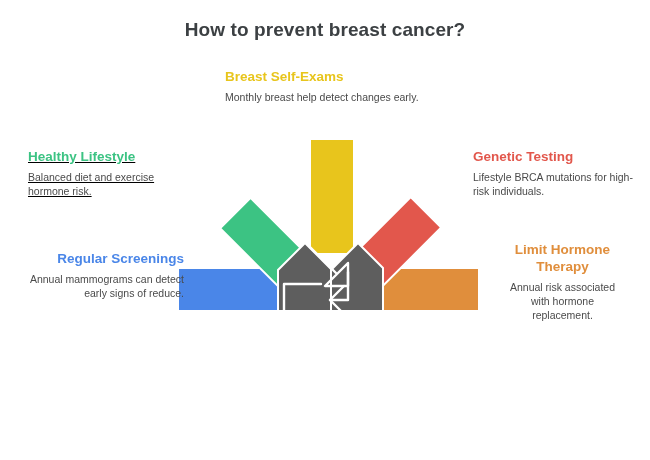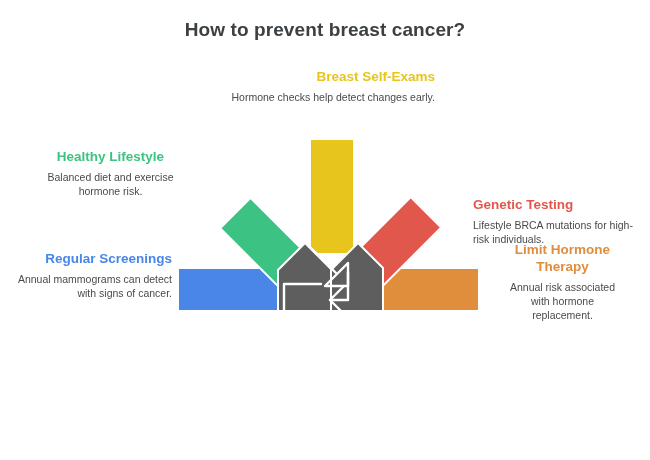--- a/index.html
+++ b/index.html
@@ -55,45 +55,46 @@
     font-size: 10.5px;
     line-height: 14px;
     color: #4a4a4a;
   }
 
   
   #callout-self-exams {
     left: 225px;
     top: 68px;
     width: 210px;
-    text-align: right;
+    text-align: left;
   }
   #callout-self-exams .callout-heading { color: #E8C51C; }
 
   
   #callout-healthy-lifestyle {
     left: 28px;
     top: 148px;
     width: 165px;
-    text-align: center;
+    text-align: left;
+    text-decoration: underline;
   }
   #callout-healthy-lifestyle .callout-heading { color: #3CC383; }
 
   
   #callout-genetic-testing {
     left: 473px;
     top: 148px;
     width: 170px;
     text-align: left;
   }
-  #callout-genetic-testing .callout-heading { color: #E2574C; margin-top: 48px; }
+  #callout-genetic-testing .callout-heading { color: #E2574C; }
 
   
   #callout-regular-screenings {
-    left: 10px;
+    left: 22px;
     top: 250px;
     width: 162px;
     text-align: right;
   }
   #callout-regular-screenings .callout-heading { color: #4A86E8; }
 
   
   #callout-limit-hormone {
     left: 500px;
     top: 241px;
@@ -126,36 +127,36 @@
     <path d="M 331 311 L 331 270 L 358 243 L 383 268 L 383 311 Z" fill="#5E5E5E" stroke="#ffffff" stroke-width="2"></path>
 
     <path d="M 310 247 L 337 274 L 325 286 L 348 286 L 348 263 L 337 274" fill="none" stroke="#ffffff" stroke-width="2.4" stroke-linejoin="round" stroke-linecap="round"></path>
     <path d="M 348 272 L 348 300 L 330 300" fill="none" stroke="#ffffff" stroke-width="2.4" stroke-linejoin="round" stroke-linecap="round"></path>
     <path d="M 344 286 L 330 300 L 344 314" fill="none" stroke="#ffffff" stroke-width="2.4" stroke-linejoin="round" stroke-linecap="round"></path>
     <path d="M 284 311 L 284 284 L 321 284" fill="none" stroke="#ffffff" stroke-width="2.4" stroke-linejoin="round" stroke-linecap="round"></path>
   </svg>
 
   <div class="callout" id="callout-self-exams">
     <div class="callout-heading">Breast Self-Exams</div>
-    <div class="callout-body">Hormone checks help detect changes early.</div>
+    <div class="callout-body">Monthly breast help detect changes early.</div>
   </div>
 
   <div class="callout" id="callout-healthy-lifestyle">
     <div class="callout-heading">Healthy Lifestyle</div>
     <div class="callout-body">Balanced diet and exercise hormone risk.</div>
   </div>
 
   <div class="callout" id="callout-genetic-testing">
     <div class="callout-heading">Genetic Testing</div>
     <div class="callout-body">Lifestyle BRCA mutations for high-risk individuals.</div>
   </div>
 
   <div class="callout" id="callout-regular-screenings">
     <div class="callout-heading">Regular Screenings</div>
-    <div class="callout-body">Annual mammograms can detect with signs of cancer.</div>
+    <div class="callout-body">Annual mammograms can detect early signs of reduce.</div>
   </div>
 
   <div class="callout" id="callout-limit-hormone">
     <div class="callout-heading">Limit Hormone Therapy</div>
     <div class="callout-body">Annual risk associated with hormone replacement.</div>
   </div>
 
 </div>
 
 </body></html>

